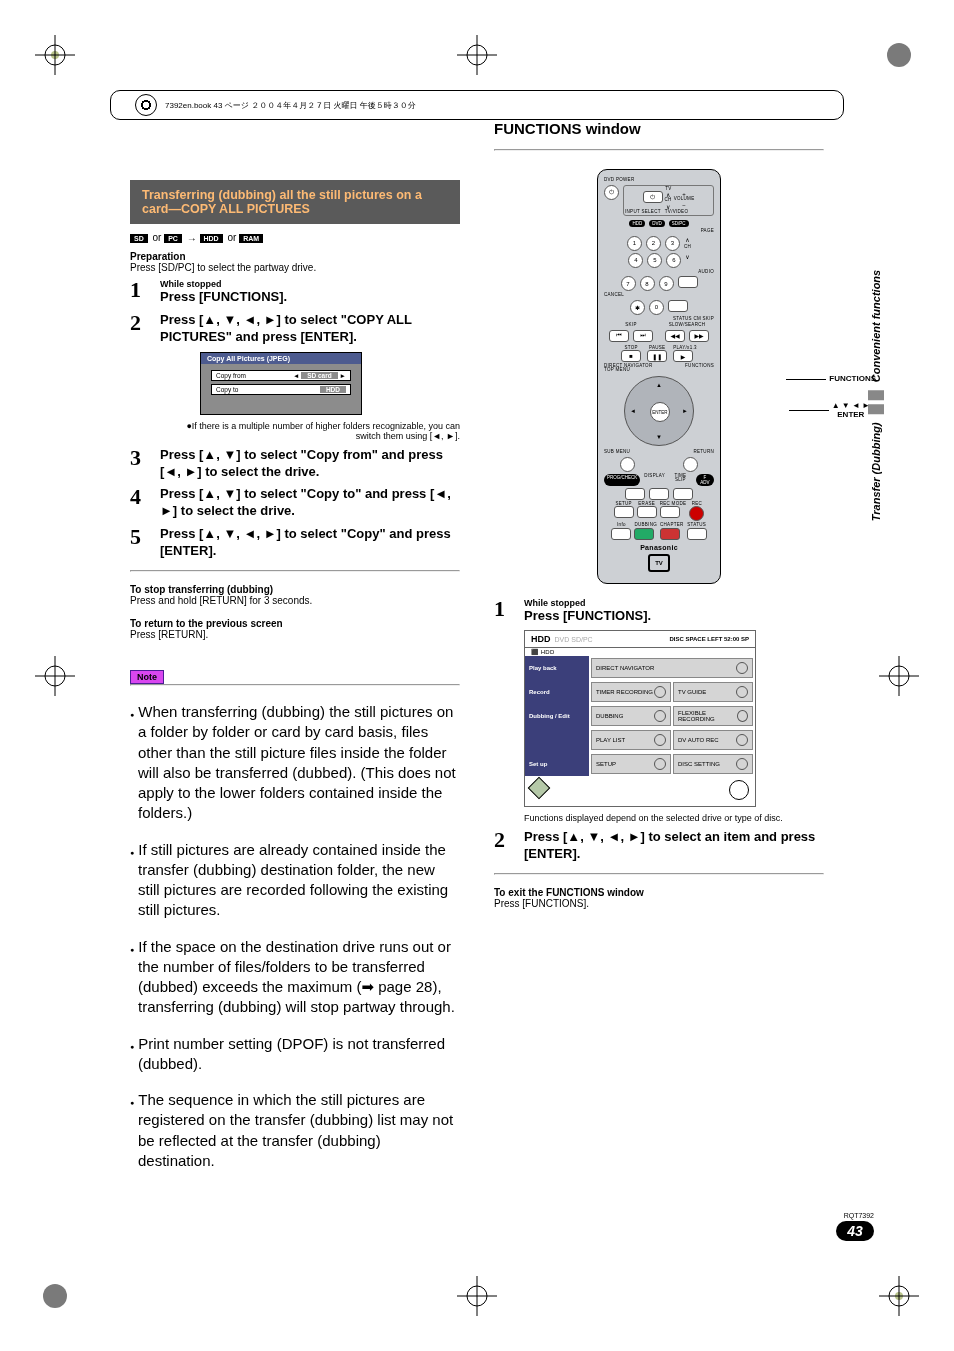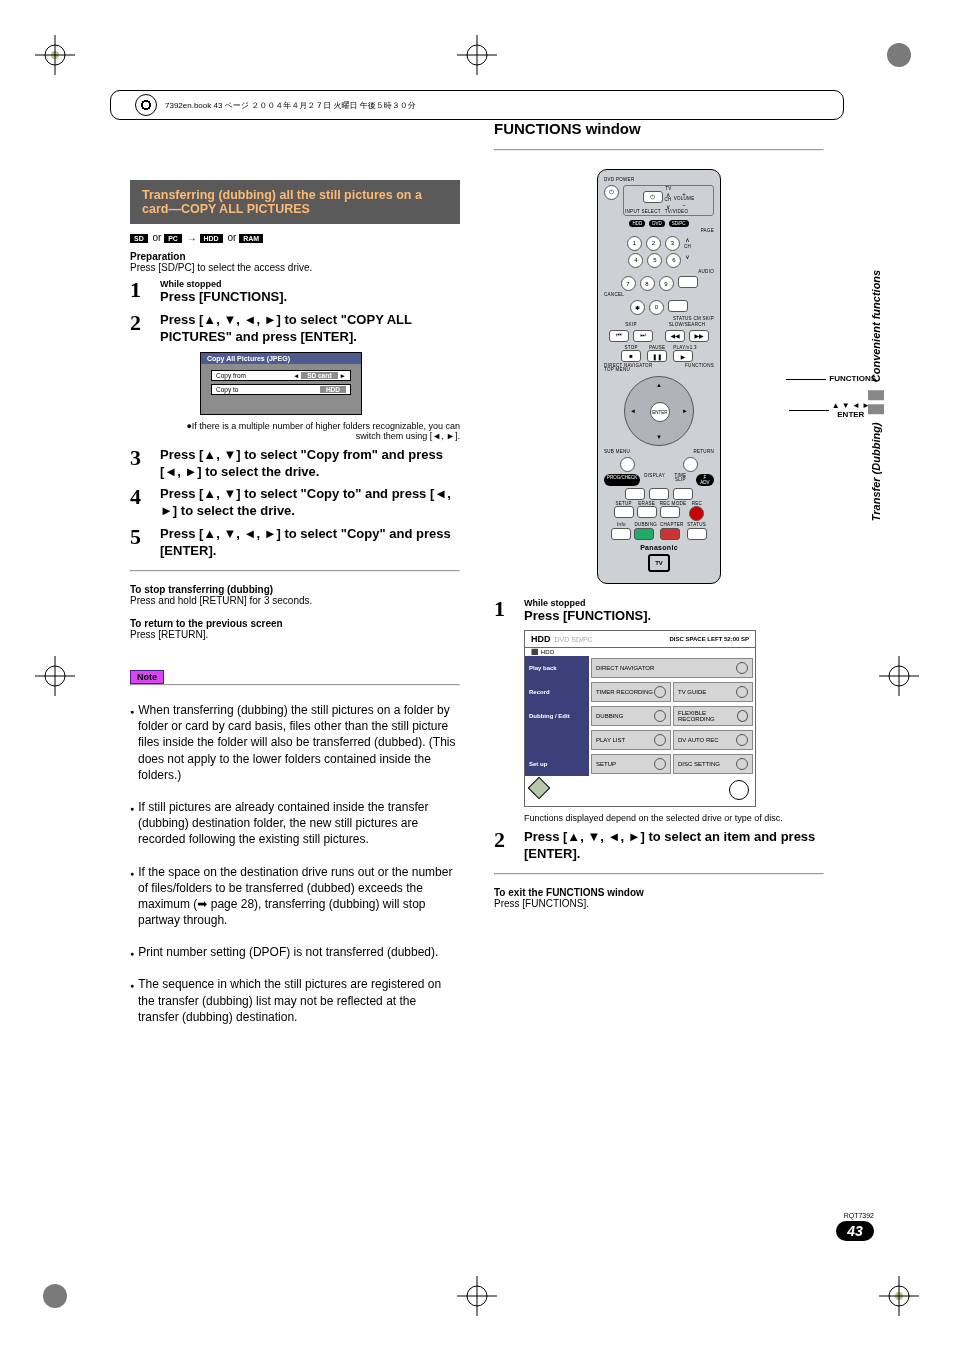--- a/index.html
+++ b/index.html
@@ -136,21 +136,21 @@
 .copy-row .val { background:#8c8c8c; color:#fff; padding:0 6px; font-weight:bold;}
 .aux-h { font-weight:bold; font-size:10px; margin-top:12px;}
 .aux-p { font-size:10px; }
 .note-label {
   display:inline-block; border:1px solid #4c1d95;
   background:#d946ef; font-size:9px; font-weight:bold;
   padding:1px 6px; margin-top:30px;
 }
 .bullets { padding:0; margin:4px 0; list-style:none; }
 .bullets li {
-  font-size:12px; line-height:1.35;
+  font-size:15px; line-height:1.35;
   padding-left:8px; text-indent:-8px; margin-bottom:3px;margin-top:16px;
 }
 .bullets li::before { content:"\25CF"; font-size:7px; margin-right:4px;}
 .caption { font-size:9px; margin-top:4px;}
 .side-tab {
   position:absolute;
   right: 70px;
   top: 270px;
   writing-mode: vertical-rl;
   transform: rotate(180deg);
@@ -331,21 +331,21 @@
       <span class="badge">SD</span>
       <span>or</span>
       <span class="badge">PC</span>
       <span>→</span>
       <span class="badge">HDD</span>
       <span>or</span>
       <span class="badge">RAM</span>
     </div>
 
     <div class="prep-h">Preparation</div>
-    <div class="aux-p">Press [SD/PC] to select the access drive.</div>
+    <div class="aux-p">Press [SD/PC] to select the partway drive.</div>
 
     <div class="step">
       <div class="step-num">1</div>
       <div class="step-body">
         <div class="step-small">While stopped</div>
         <div class="step-main">Press [FUNCTIONS].</div>
       </div>
     </div>
 
     <div class="step">

